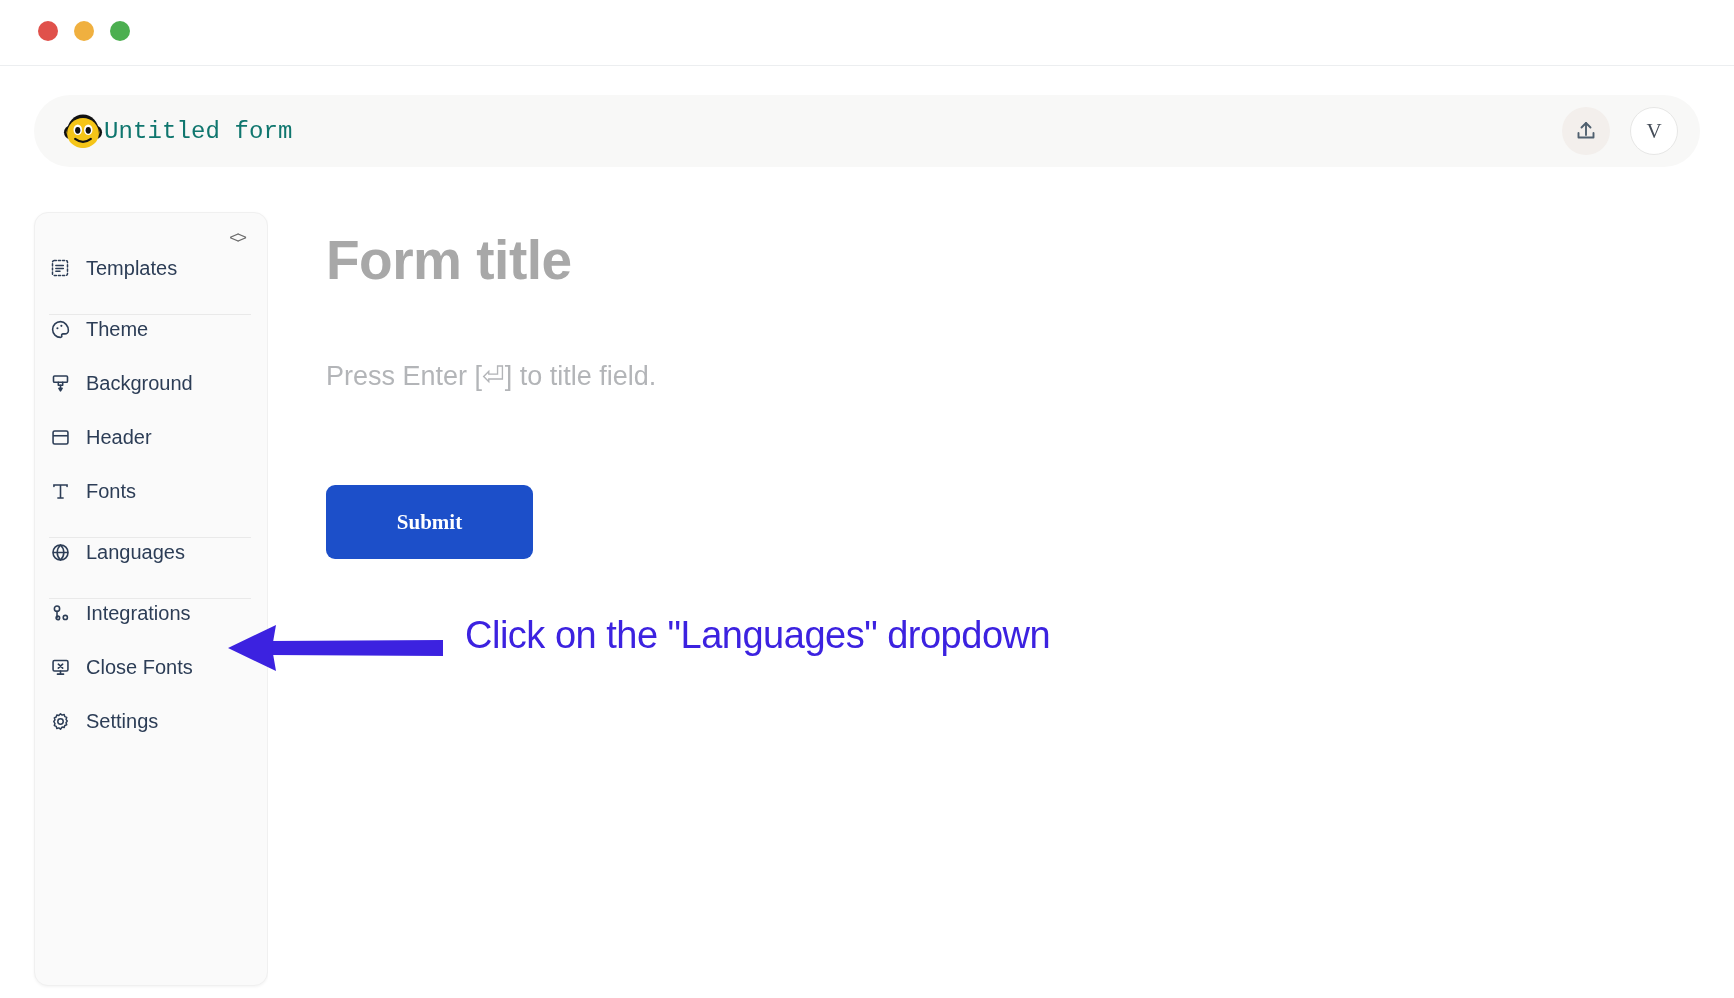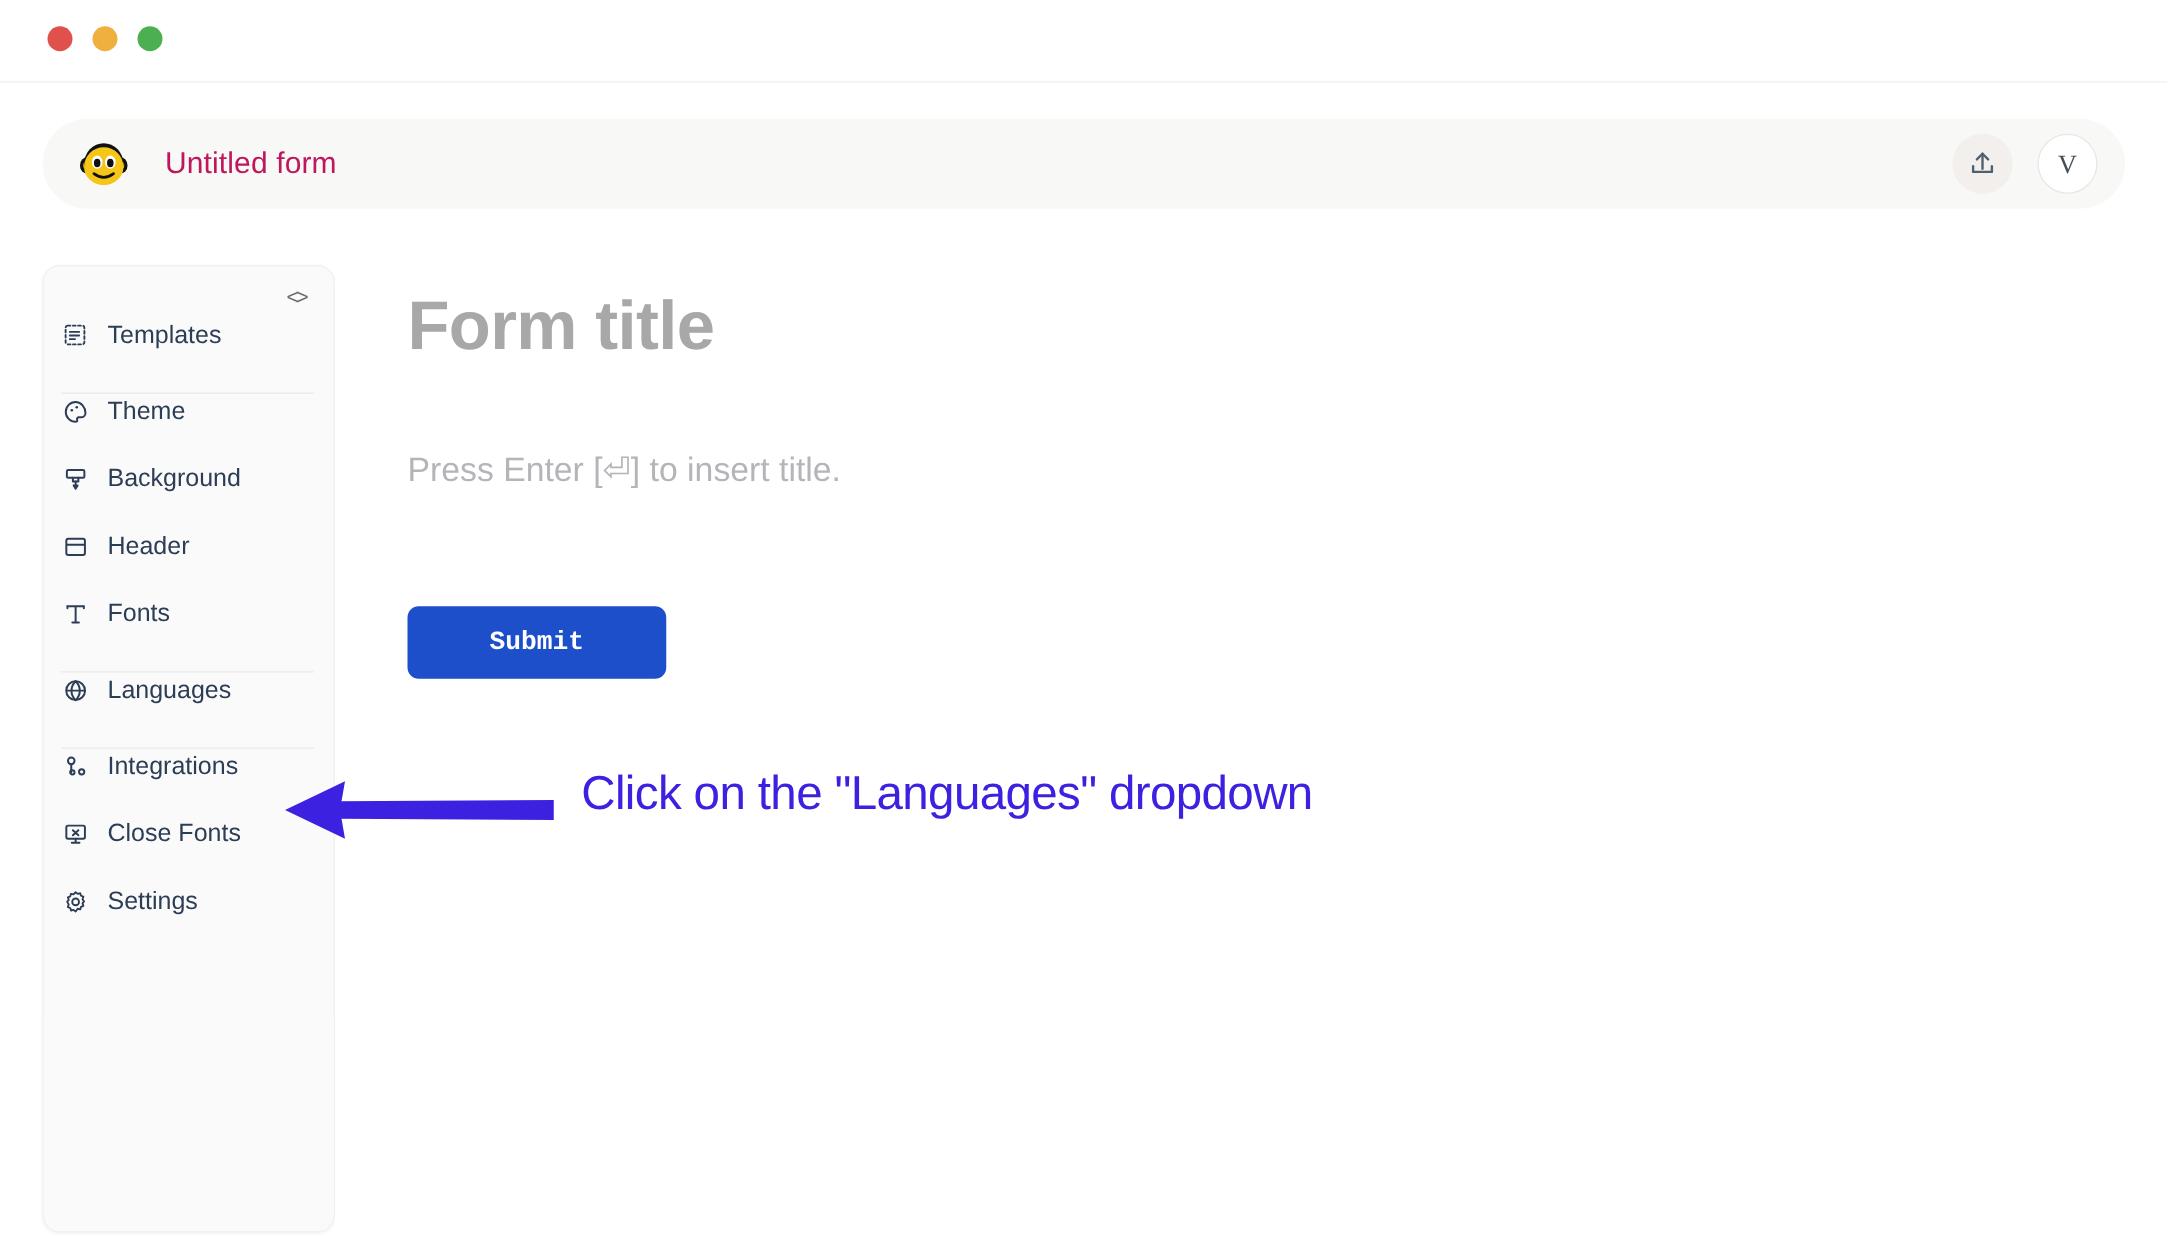--- a/index.html
+++ b/index.html
@@ -49,24 +49,23 @@
     display: flex;
     align-items: center;
     padding: 0 22px 0 28px;
   }
   .brand-logo {
     width: 42px; height: 42px;
     flex: 0 0 42px;
     display: block;
   }
   .form-name {
-    margin-left: 28px;
     font-size: 24px;
-    color: #be185d;
-    font-family: Liberation Sans, sans-serif;
+    color: #0f766e;
+    font-family: Liberation Mono, monospace;
     letter-spacing: 0.1px;
     white-space: nowrap;
   }
   .appbar-spacer { flex: 1 1 auto; }
   .share-btn {
     width: 48px; height: 48px;
     border-radius: 50%;
     background: #f3efec;
     display: flex;
     align-items: center;
@@ -165,28 +164,28 @@
   .field-hint {
     position: absolute;
     left: 58px; top: 180px;
     font-size: 27px;
     color: #b3b5b8;
     font-family: "Liberation Sans", sans-serif;
   }
   .submit-btn {
     position: absolute;
     left: 58px; top: 305px;
-    width: 207px; height: 58px;
+    width: 207px; height: 74px;
     background: #1c4fc9;
     color: #ffffff;
     border: none;
     border-radius: 9px;
     font-size: 21px;
     font-weight: bold;
-    font-family: Liberation Mono, monospace;
+    font-family: Liberation Serif, serif;
     cursor: pointer;
   }
 
   
   .annotation-layer {
     position: absolute;
     left: 0; top: 0;
     width: 1734px; height: 998px;
     pointer-events: none;
   }
@@ -347,21 +346,21 @@
           </svg>
         </span>
         <span class="nv-label">Settings</span>
       </div>
 
     </div>
   </div>
 
   <div class="canvas">
     <div class="form-title">Form title</div>
-    <div class="field-hint">Press Enter [⏎] to insert title.</div>
+    <div class="field-hint">Press Enter [⏎] to title field.</div>
     <button class="submit-btn">Submit</button>
   </div>
 
   <div class="annotation-layer">
     <svg width="1734" height="998" viewBox="0 0 1734 998" style="position:absolute;left:0;top:0;">
       <g>
         <path d="M443 640 L270 641 L270 655 L443 656 Z" fill="#3c22e0"></path>
         <path d="M228 648 L276 625 L272 648 L276 671 Z" fill="#3c22e0"></path>
       </g>
     </svg>

